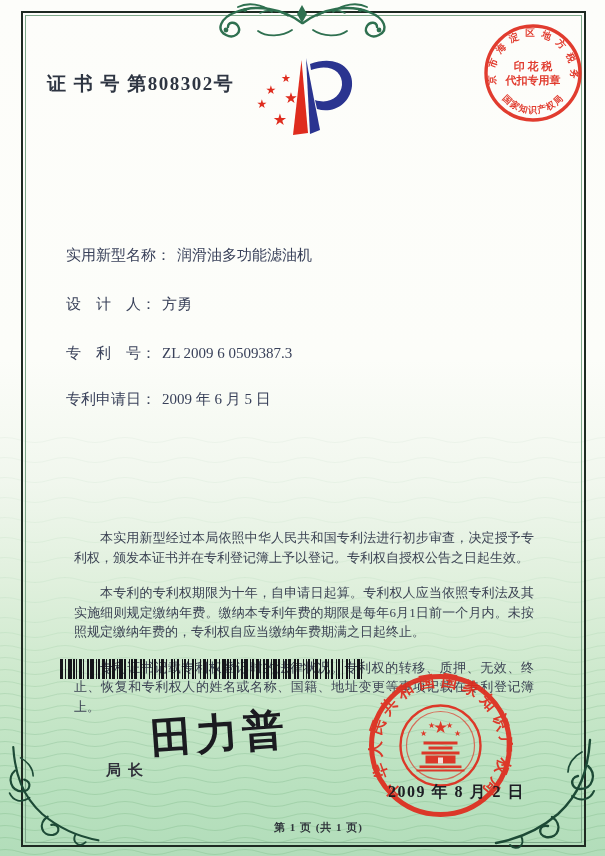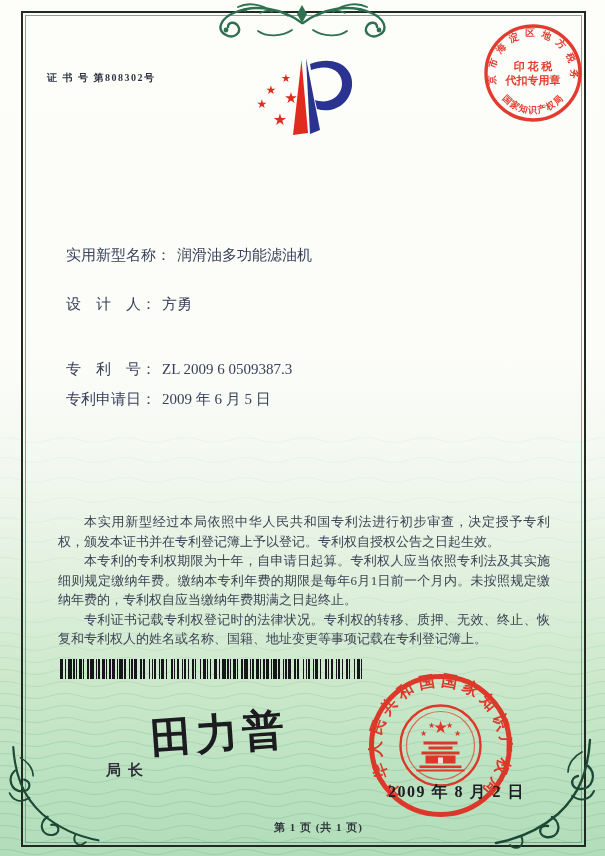--- a/index.html
+++ b/index.html
@@ -7,29 +7,29 @@
     position:relative;width:605px;height:856px;overflow:hidden;margin:0 auto;
     font-family:"Liberation Serif","DejaVu Serif",serif;
     background:linear-gradient(180deg,#fdfdfa 0%,#fcfdf9 42%,#f1f7ee 56%,#e0f0dd 68%,#cbe8cb 80%,#b9e1bf 92%,#b2ddba 100%);
   }
   .bg-waves{position:absolute;left:0;top:430px;width:605px;height:426px;}
   .frame-outer{position:absolute;left:21px;top:11px;right:19px;bottom:9px;border:2px solid #1e2a22;}
   .frame-inner{position:absolute;left:25px;top:15px;right:23px;bottom:13px;border:1px solid #7ea88a;}
   .orn-top{position:absolute;left:170px;top:0px;width:265px;height:46px;}
   .orn-br{position:absolute;left:492px;top:736px;width:106px;height:114px;}
   .orn-bl{position:absolute;left:6px;top:742px;width:96px;height:106px;}
-  .cert-no{position:absolute;left:47px;top:71px;font-size:10px;color:#2e3542;letter-spacing:1.5px;font-weight:600;}
+  .cert-no{position:absolute;left:47px;top:71px;font-size:19px;color:#2e3542;letter-spacing:1.5px;font-weight:600;}
   .logo{position:absolute;left:230px;top:38px;width:150px;height:104px;}
   .tax-stamp{position:absolute;left:480px;top:20px;width:106px;height:106px;opacity:.92;}
   .title{position:absolute;left:0;top:162px;width:100%;text-align:center;font-size:32px;font-weight:bold;color:#26262e;letter-spacing:7px;}
   .field{position:absolute;left:66px;font-size:15px;color:#39415a;font-weight:400;white-space:nowrap;}
-  .f0{top:246px}.f1{top:295px}.f2{top:360px}.f3{top:390px}.f4{top:434px}.f5{top:481px}
+  .f0{top:246px}.f1{top:295px}.f2{top:344px}.f3{top:390px}.f4{top:434px}.f5{top:481px}
   .field .val{margin-left:6px;}
   .body-text{position:absolute;left:58px;top:512px;width:492px;font-size:13px;line-height:19.5px;color:#3c4354;text-align:justify;font-weight:500;}
-  .body-text p{margin:0;text-indent:2em;}
+  .body-text p{margin:16px;text-indent:2em;}
   .barcode{position:absolute;left:58px;top:659px;width:306px;height:20px;}
   .sig-label{position:absolute;left:106px;top:761px;font-size:15px;color:#30303a;letter-spacing:7px;font-weight:600;}
   .sig-name{position:absolute;left:150px;top:706px;font-size:42px;color:#1b1b20;font-weight:600;transform:rotate(-4deg);letter-spacing:4px;}
   .seal{position:absolute;left:368px;top:673px;width:145px;height:145px;opacity:.93;}
   .grant-date{position:absolute;left:388px;top:782px;font-size:16px;font-weight:700;color:#1d1d24;letter-spacing:1.5px;}
   .footer-page{position:absolute;left:16px;top:820px;width:100%;text-align:center;font-size:11px;color:#30363c;font-weight:600;letter-spacing:1px;}
 </style>
 </head>
 <body>
 

